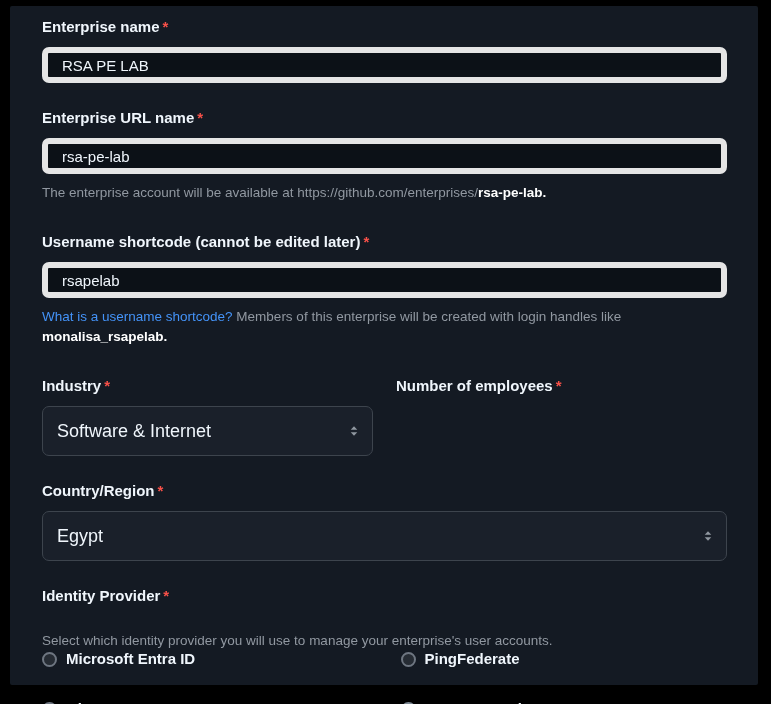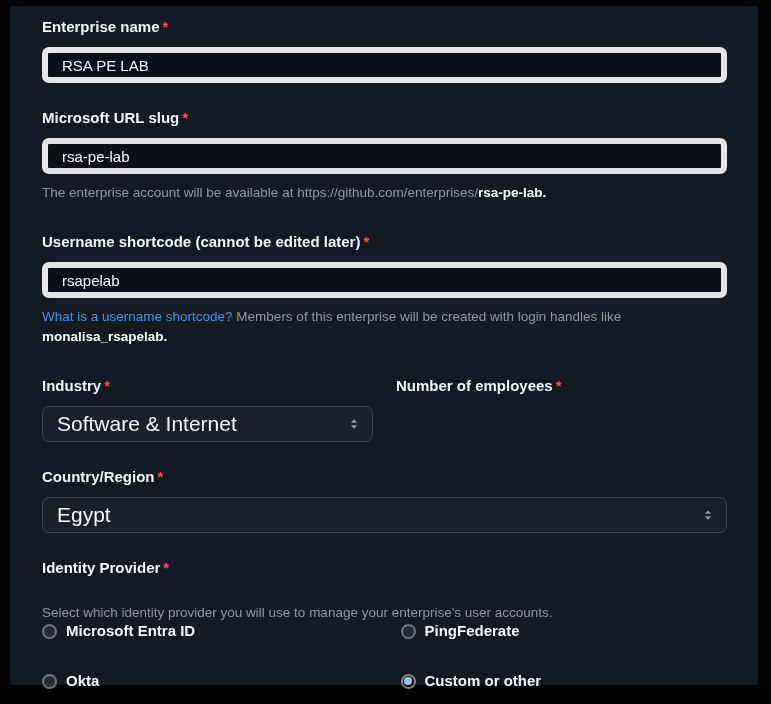--- a/index.html
+++ b/index.html
@@ -58,27 +58,27 @@
   .group-lg { margin-top: 30px; }
   .two-col {
     display: grid;
     grid-template-columns: 1fr 1fr;
     column-gap: 23px;
   }
   .select {
     position: relative;
     display: flex;
     align-items: center;
-    height: 36px;
+    height: 50px;
     background: #1a202a;
     border: 1px solid #3d444d;
     border-radius: 7px;
     padding: 0 34px 0 14px;
     color: #f0f6fc;
-    font-size: 21px;
+    font-size: 18px;
     cursor: pointer;
   }
   .select .caret {
     position: absolute;
     right: 11px;
     top: 50%;
     transform: translateY(-50%);
     width: 14px; height: 14px;
   }
   .idp-desc {
@@ -134,21 +134,21 @@
 
   <div>
     <div class="field-label">
       <span>Enterprise name</span><span class="req">*</span>
     </div>
     <input class="text-input" type="text" value="RSA PE LAB" style="">
   </div>
 
   <div class="group">
     <div class="field-label">
-      <span>Microsoft URL slug</span><span class="req">*</span>
+      <span>Enterprise URL name</span><span class="req">*</span>
     </div>
     <input class="text-input" type="text" value="rsa-pe-lab" style="">
     <div class="help">
       <span>The enterprise account will be available at https://github.com/enterprises/</span><b>rsa-pe-lab.</b>
     </div>
   </div>
 
   <div class="group-lg">
     <div class="field-label">
       <span>Username shortcode (cannot be edited later)</span><span class="req">*</span>

